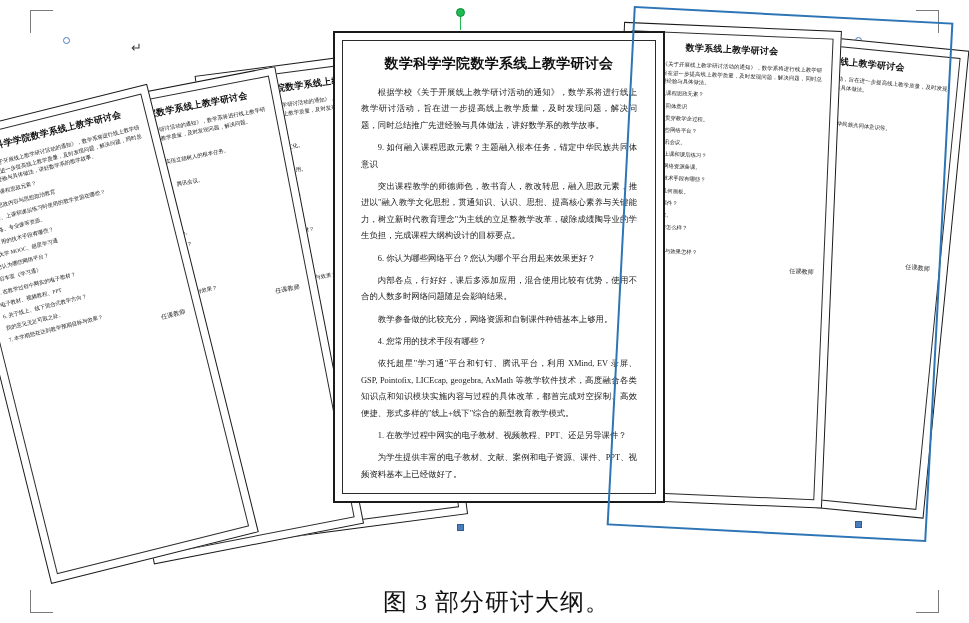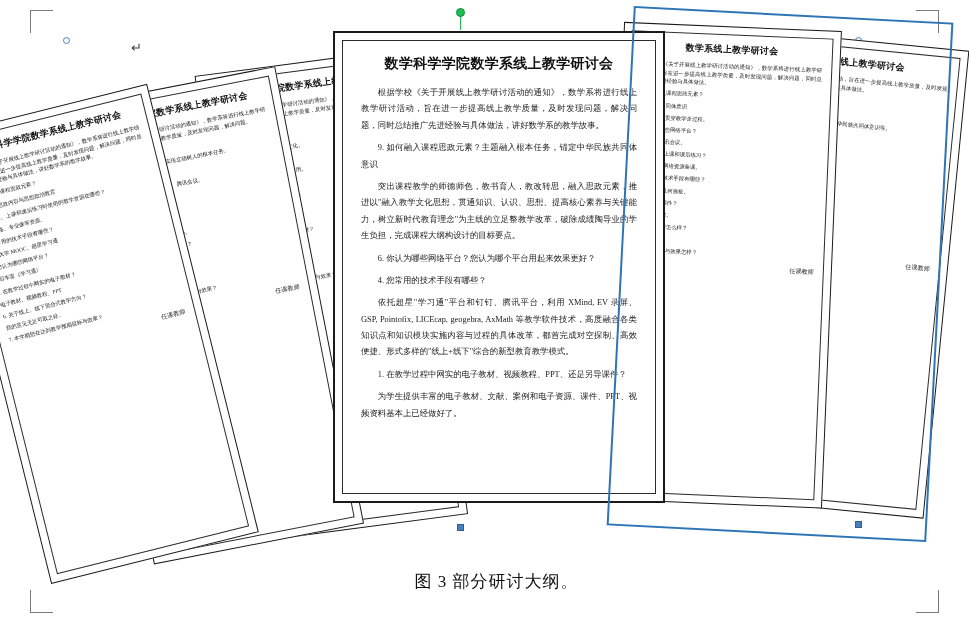--- a/index.html
+++ b/index.html
@@ -139,23 +139,23 @@
     height: 520px;
     transform: rotate(3.0deg);
     transform-origin: 50% 50%;
     pointer-events: none;
   }
 
   #caption {
     position: absolute;
     left: 0;
     right: 0;
-    top: 570px;
+    top: 586px;
     text-align: center;
-    font-size: 17px;
+    font-size: 24px;
     color: #111;
     font-family: "Liberation Serif", serif;
     letter-spacing: 1px;
     margin-left: 24px;
   }
 </style>
 </head>
 <body>
 
 <div id="page">
@@ -287,20 +287,22 @@
   </div>
 
   <div class="doc" id="doc-main">
     <div class="inner">
       <div class="title">数学科学学院数学系线上教学研讨会</div>
       <div class="body">
         <p>根据学校《关于开展线上教学研讨活动的通知》，数学系将进行线上教学研讨活动，旨在进一步提高线上教学质量，及时发现问题，解决问题，同时总结推广先进经验与具体做法，讲好数学系的教学故事。</p>
         <p>9. 如何融入课程思政元素？主题融入根本任务，锚定中华民族共同体意识</p>
         <p>突出课程教学的师德师色，教书育人，教改转思，融入思政元素，推进以"融入教学文化思想，贯通知识、认识、思想、提高核心素养与关键能力，树立新时代教育理念"为主线的立足整教学改革，破除成绩陶导业的学生负担，完成课程大纲构设计的目标要点。</p>
         <p>6. 你认为哪些网络平台？您认为哪个平台用起来效果更好？</p>
+        <p>内部各点，行好好，课后多添加应用，混合使用比较有优势，使用不合的人数多时网络问题随是会影响结果。</p>
+        <p>教学参备做的比较充分，网络资源和自制课件种错基本上够用。</p>
         <p>4. 您常用的技术手段有哪些？</p>
         <p>依托超星"学习通"平台和钉钉、腾讯平台，利用 XMind, EV 录屏、GSP, Pointofix, LICEcap, geogebra, AxMath 等教学软件技术，高度融合各类知识点和知识模块实施内容与过程的具体改革，都首完成对空探制、高效便捷、形式多样的"线上+线下"综合的新型教育教学模式。</p>
         <p>1. 在教学过程中网实的电子教材、视频教程、PPT、还是另导课件？</p>
         <p>为学生提供丰富的电子教材、文献、案例和电子资源、课件、PPT、视频资料基本上已经做好了。</p>
 
         <p></p>
       </div>
 
     </div>
   </div>

